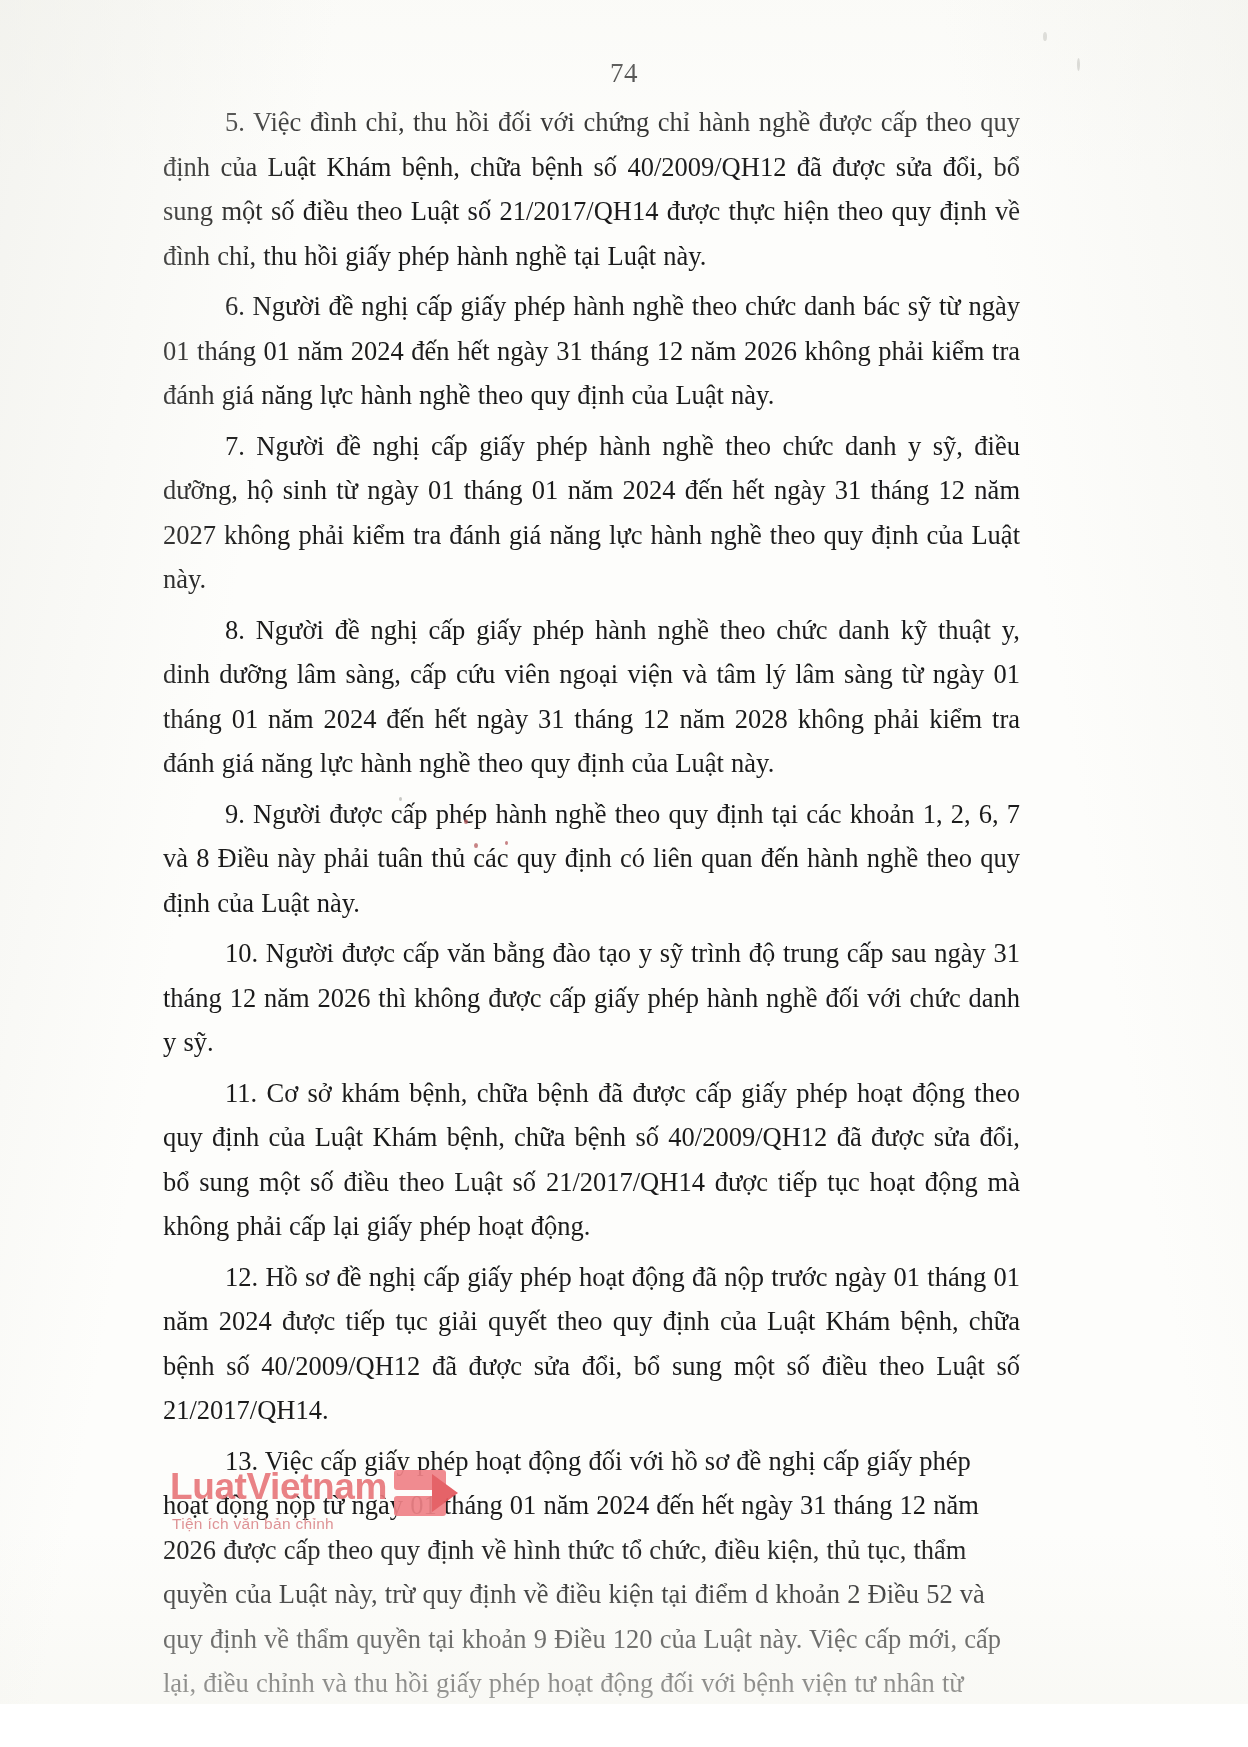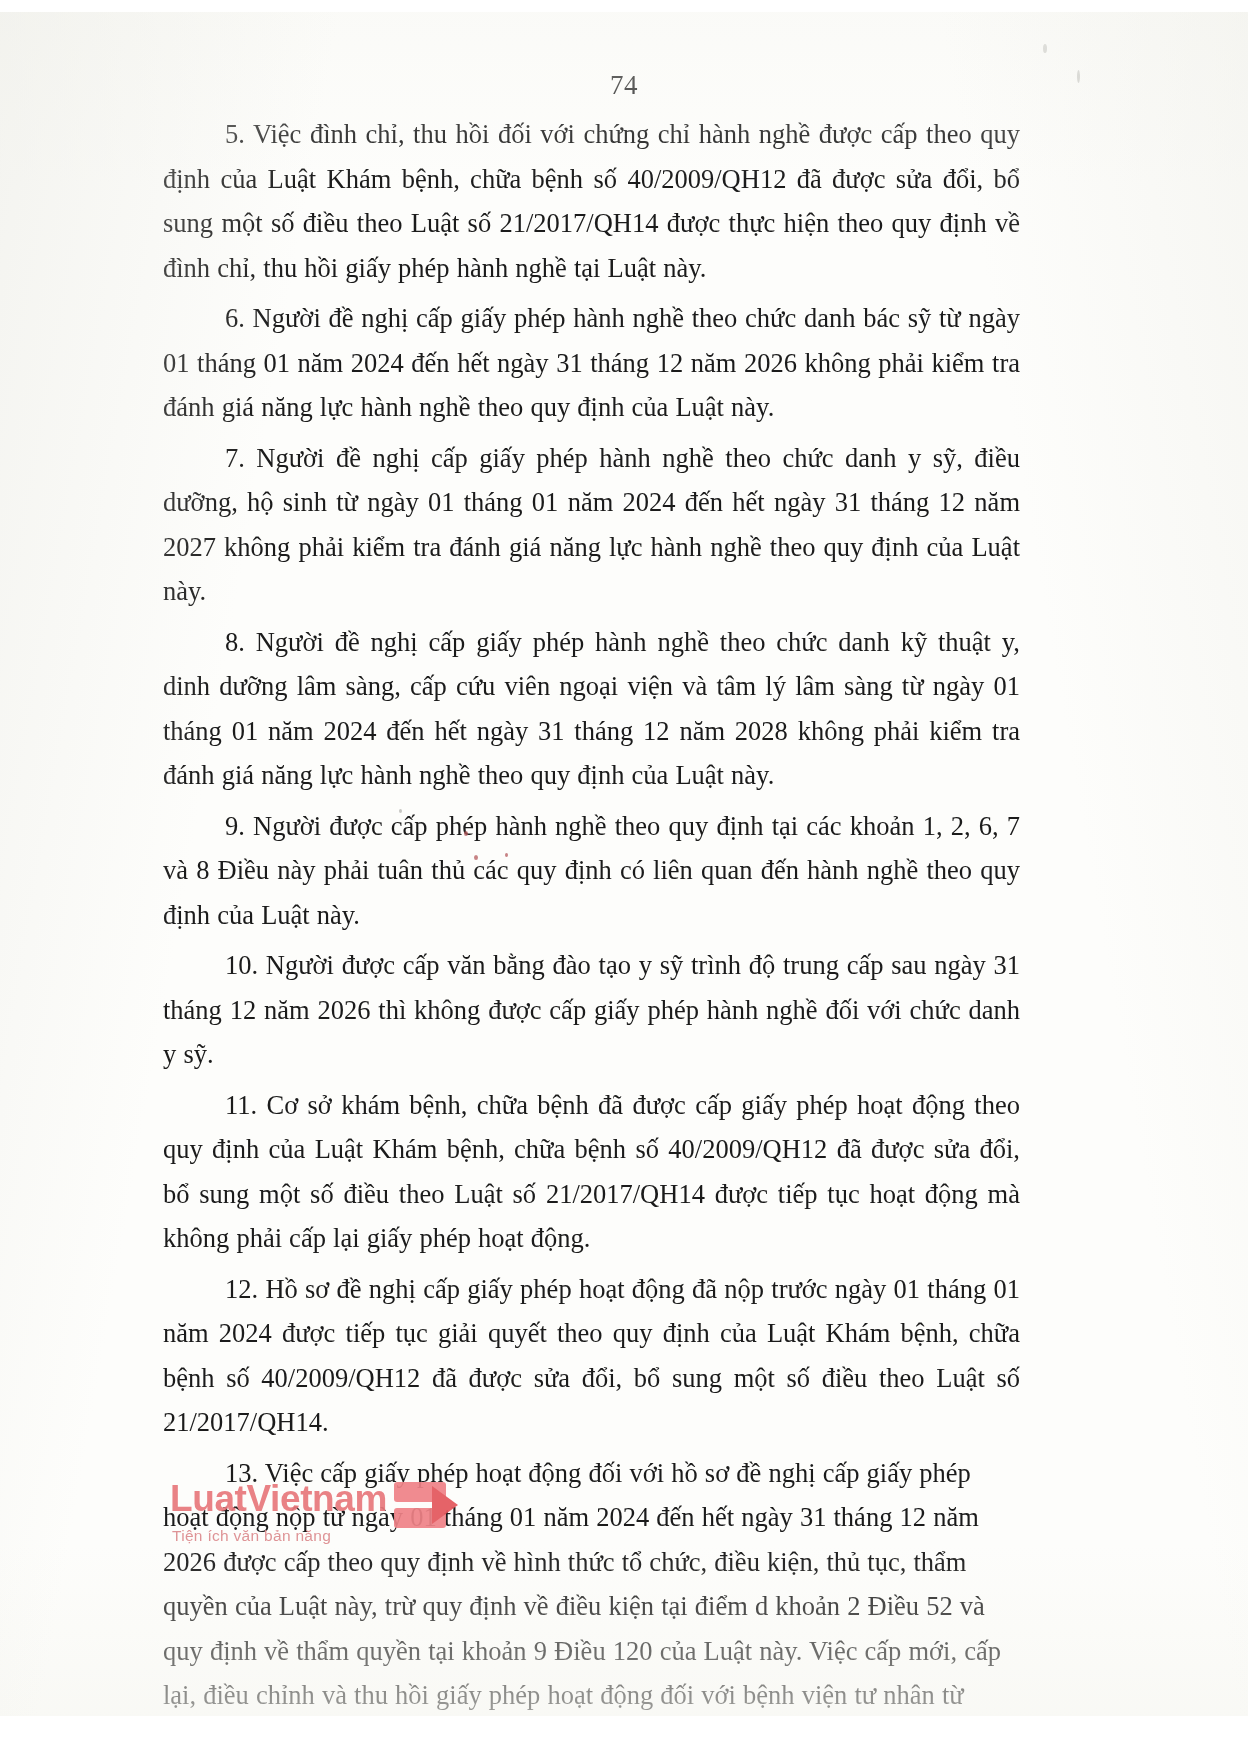--- a/index.html
+++ b/index.html
@@ -5,21 +5,21 @@
 <style>
   html, body {
     margin: 0;
     padding: 0;
     background: #ffffff;
   }
   .page {
     position: relative;
     width: 1248px;
     height: 1704px;
-    margin: 12px auto;
+    margin: 0 auto;
     background: #fdfdfb;
     overflow: hidden;
     font-family: "Liberation Serif", "DejaVu Serif", serif;
     color: #1b1b1b;
   }
   
   .scan-tint {
     position: absolute;
     inset: 0;
     background:
@@ -129,21 +129,21 @@
   <div class="speck" style="left:1077px; top:58px;  width:3px;  height:13px;"></div>
   <div class="speck red" style="left:464px;  top:819px; width:4px;  height:5px;"></div>
   <div class="speck red" style="left:474px;  top:843px; width:4px;  height:5px;"></div>
   <div class="speck red" style="left:505px;  top:841px; width:3px;  height:4px;"></div>
   <div class="speck" style="left:399px;  top:797px; width:3px;  height:4px;"></div>
   <div class="speck" style="left:168px;  top:1410px; width:3px; height:4px;"></div>
 
   <div class="watermark">
     <div class="wm-text-block">
       <span class="wm-title">LuatVietnam</span>
-      <span class="wm-sub">Tiện ích văn bản năng</span>
+      <span class="wm-sub">Tiện ích văn bản chỉnh</span>
     </div>
     <div class="wm-logo">
       <svg class="wm-arrow-svg" width="66" height="48" viewBox="0 0 66 48" xmlns="http://www.w3.org/2000/svg" aria-hidden="true">
         <rect x="0" y="0" width="52" height="20" rx="3" fill="#ef8287"></rect>
         <rect x="0" y="26" width="52" height="20" rx="3" fill="#ef8287"></rect>
         <path d="M38 4 L64 23 L38 42 Z" fill="#e4565c"></path>
       </svg>
     </div>
   </div>
 

